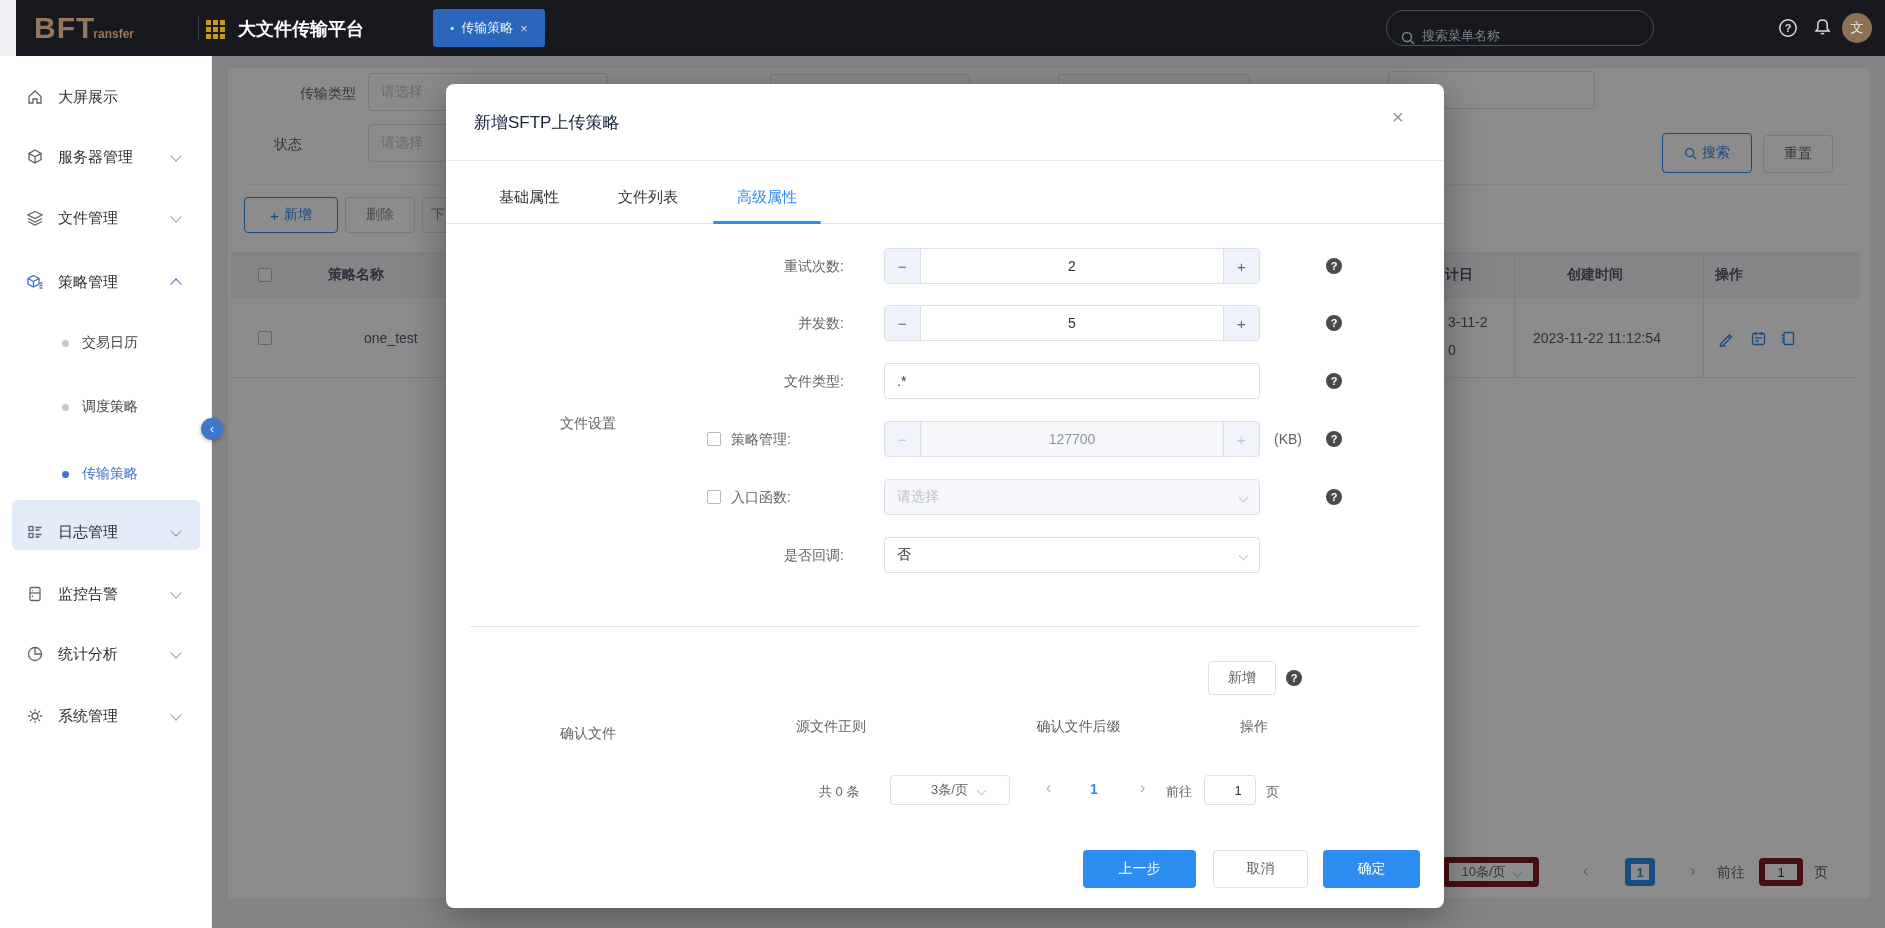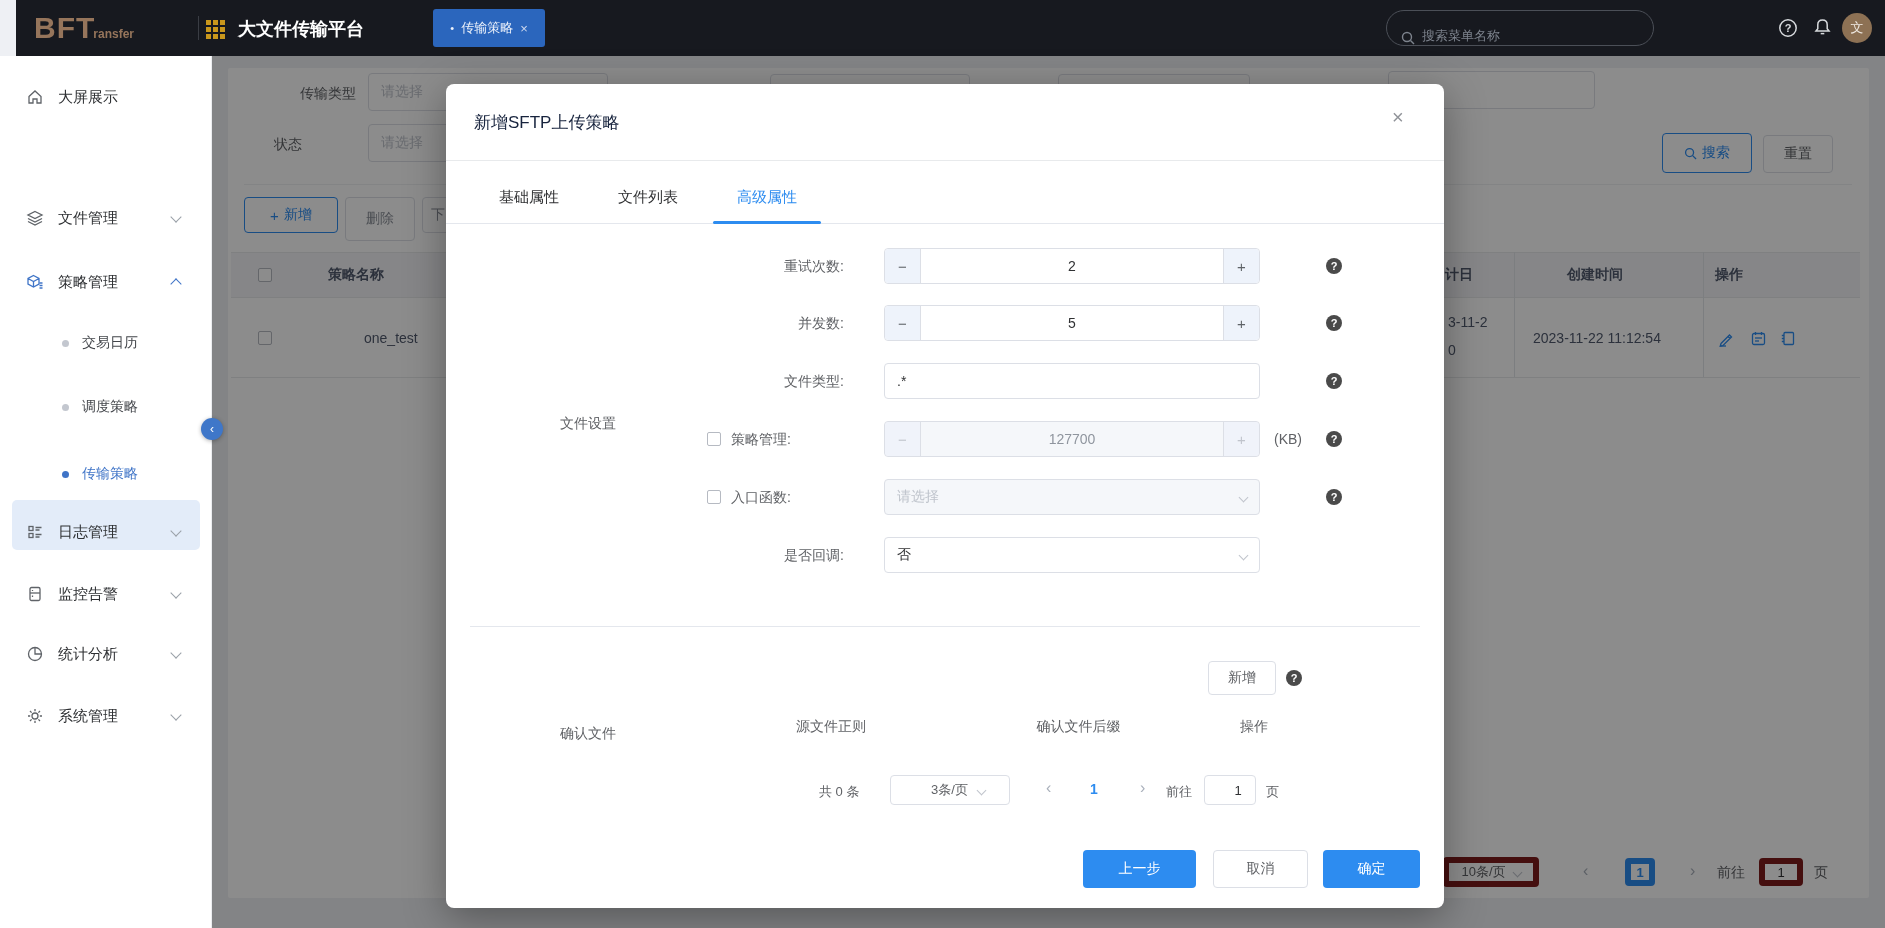--- a/index.html
+++ b/index.html
@@ -142,20 +142,29 @@
 
   <div id="sidebar" class="abs">
     <div class="side-item" style="top:21px;">
       <span class="s-ico">
           <svg width="18" height="18" viewBox="0 0 18 18">
             <path d="M3 8.5 9 3l6 5.5V15h-4v-4H7v4H3z" fill="none" stroke="#5f6368" stroke-width="1.3"></path>
           </svg>
         </span>
       <span class="s-label">大屏展示</span>
     </div>
+    <div class="side-item" style="top:81px;">
+      <span class="s-ico">
+          <svg width="18" height="18" viewBox="0 0 18 18">
+            <path d="M9 2l6 3.4v6.2L9 15 3 11.6V5.4z M3 5.4l6 3.4 6-3.4 M9 8.8V15" fill="none" stroke="#5f6368" stroke-width="1.3"></path>
+          </svg>
+        </span>
+      <span class="s-label">服务器管理</span>
+      <span class="chev down"></span>
+    </div>
     <div class="side-item" style="top:142px;">
       <span class="s-ico">
           <svg width="18" height="18" viewBox="0 0 18 18">
             <path d="M9 2.5l7 3.5-7 3.5L2 6z M2 9.5l7 3.5 7-3.5 M2 12.5 9 16l7-3.5" fill="none" stroke="#5f6368" stroke-width="1.3"></path>
           </svg>
         </span>
       <span class="s-label">文件管理</span>
       <span class="chev down"></span>
     </div>
     <div class="side-item" style="top:206px;">
@@ -254,21 +263,21 @@
     <div class="abs btn-outline-gray" style="left:1763px; top:135px; width:70px; height:38px; color:#606266;">
       <span>重置</span>
     </div>
 
     <div class="abs" style="left:244px; top:184px; width:1608px; height:1px; background:#eef0f3;"></div>
 
     <div class="abs btn-outline-blue" style="left:244px; top:197px; width:94px; height:36px;">
       <span style="font-size:15px;">+</span>
       <span>新增</span>
     </div>
-    <div class="abs btn-outline-gray" style="left:345px; top:197px; width:70px; height:44px;">
+    <div class="abs btn-outline-gray" style="left:345px; top:197px; width:70px; height:36px;">
       <span>删除</span>
     </div>
     <div class="abs btn-outline-gray" style="left:422px; top:197px; width:70px; height:36px; justify-content:flex-start; padding-left:8px;">
       <span>下</span>
     </div>
 
     <div class="abs tbl-head" style="left:231px; top:252px; width:1629px; height:46px;"></div>
     <div class="abs cb" style="left:258px; top:268px;"></div>
     <div class="abs th-txt" style="left:328px; top:266px;">策略名称</div>
     <div class="abs th-txt" style="left:1445px; top:266px;">计日</div>

